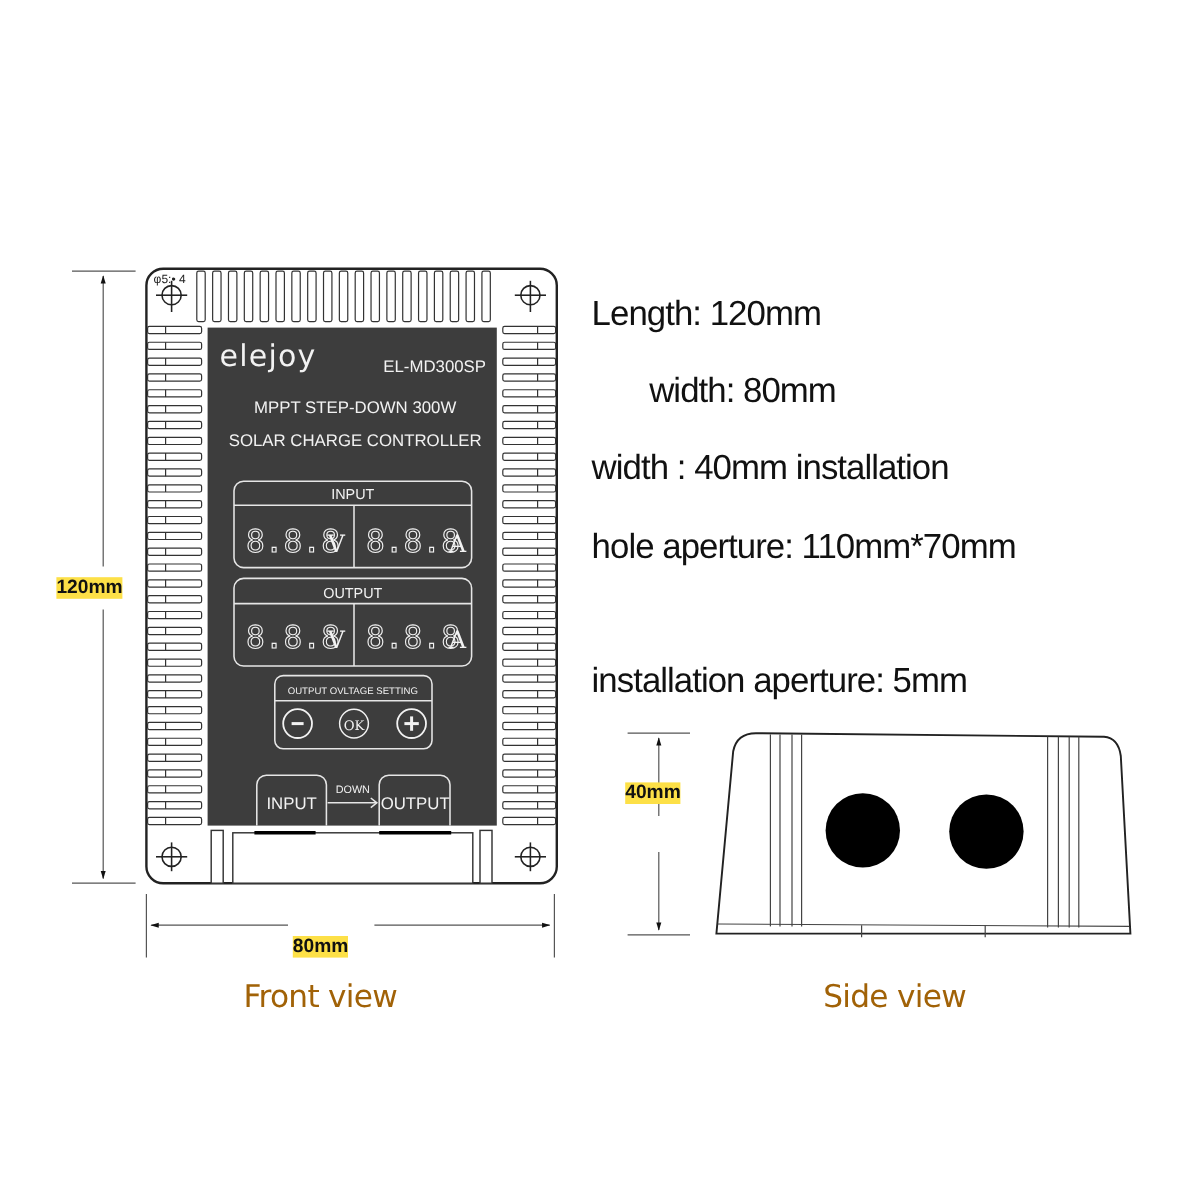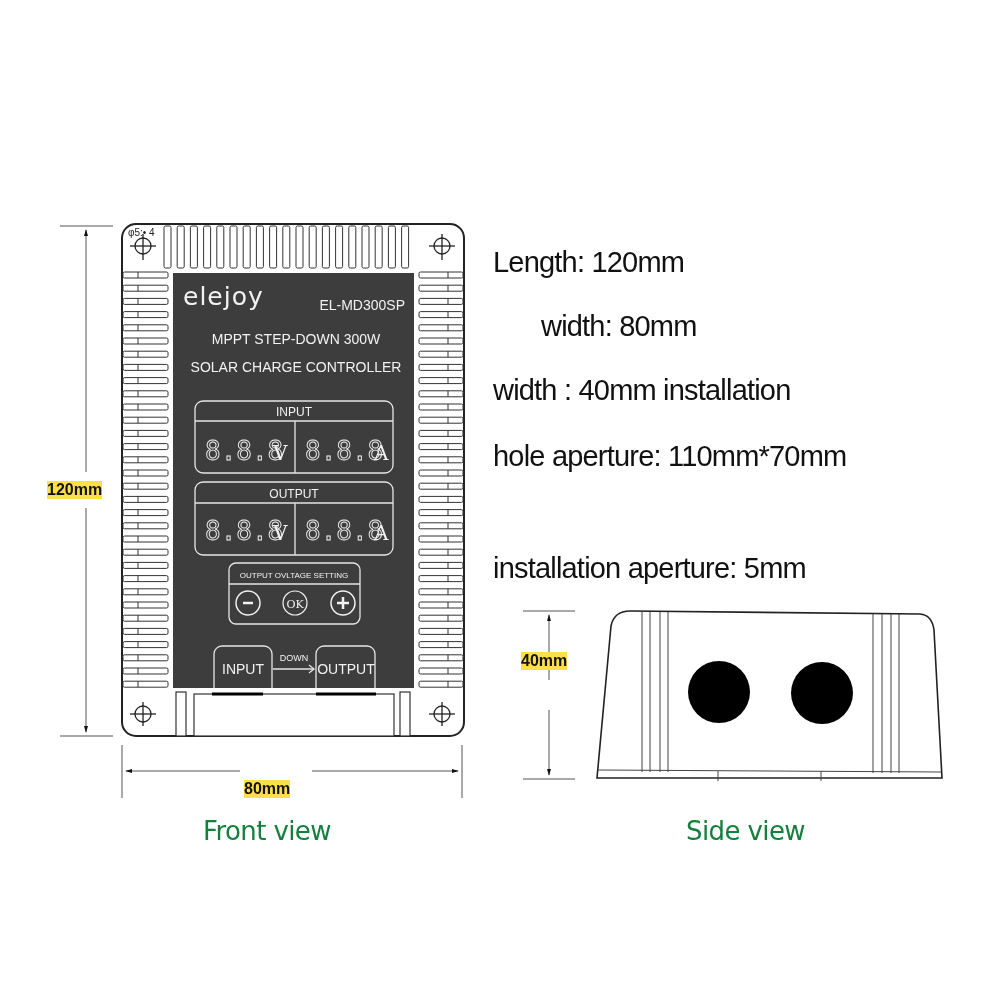--- a/index.html
+++ b/index.html
@@ -1,19 +1,19 @@
 <!DOCTYPE html>
 <html><head>
 <meta charset="utf-8">
 <style>
   html, body { margin: 0; padding: 0; background: #ffffff; }
   body { width: 1001px; height: 1001px; position: relative; overflow: hidden; font-family: "Liberation Sans", sans-serif; }
   #stage { position: absolute; left: 0; top: 0; width: 1001px; height: 1001px; }
   .spec { position: absolute; left: 493px; font-family: Liberation Sans, sans-serif; font-size: 29px; color: #111; letter-spacing: -0.8px; white-space: nowrap; }
-  .caption { position: absolute; font-family: "DejaVu Sans", sans-serif; font-size: 26px; color: #15803d; letter-spacing: -0.6px; white-space: nowrap; }
+  .caption { position: absolute; font-family: "DejaVu Sans", sans-serif; font-size: 26px; color: #a16207; letter-spacing: -0.6px; white-space: nowrap; }
   .dimlabel { position: absolute; font-family: "Liberation Sans", sans-serif; font-weight: bold; font-size: 16px; color: #111; background: #fde047; white-space: nowrap; }
 </style>
 </head>
 <body>
 
 <svg id="stage" viewBox="0 0 1001 1001" xmlns="http://www.w3.org/2000/svg">
   <defs>
     <marker id="arrow" viewBox="0 0 10 10" refX="9" refY="5" markerWidth="7" markerHeight="7" orient="auto-start-reverse">
       <path d="M0,2 L10,5 L0,8 z" fill="#111"></path>
     </marker>

